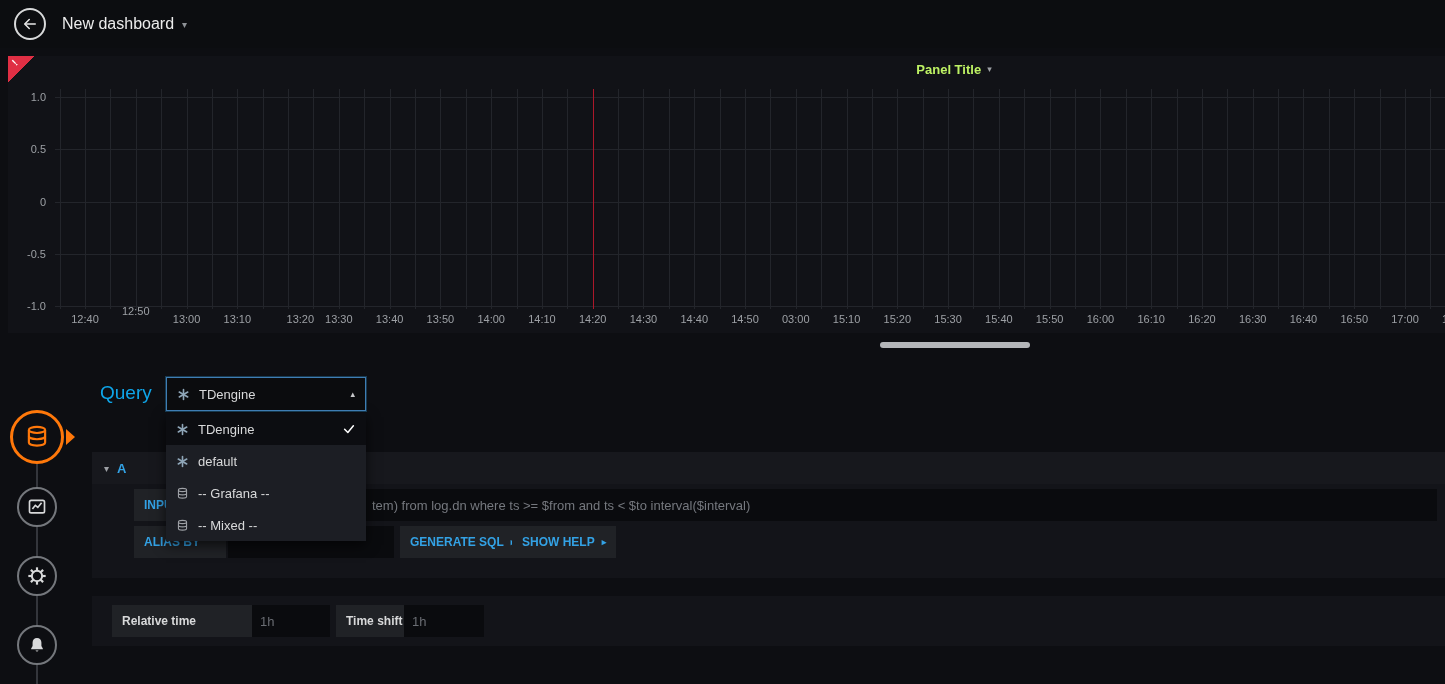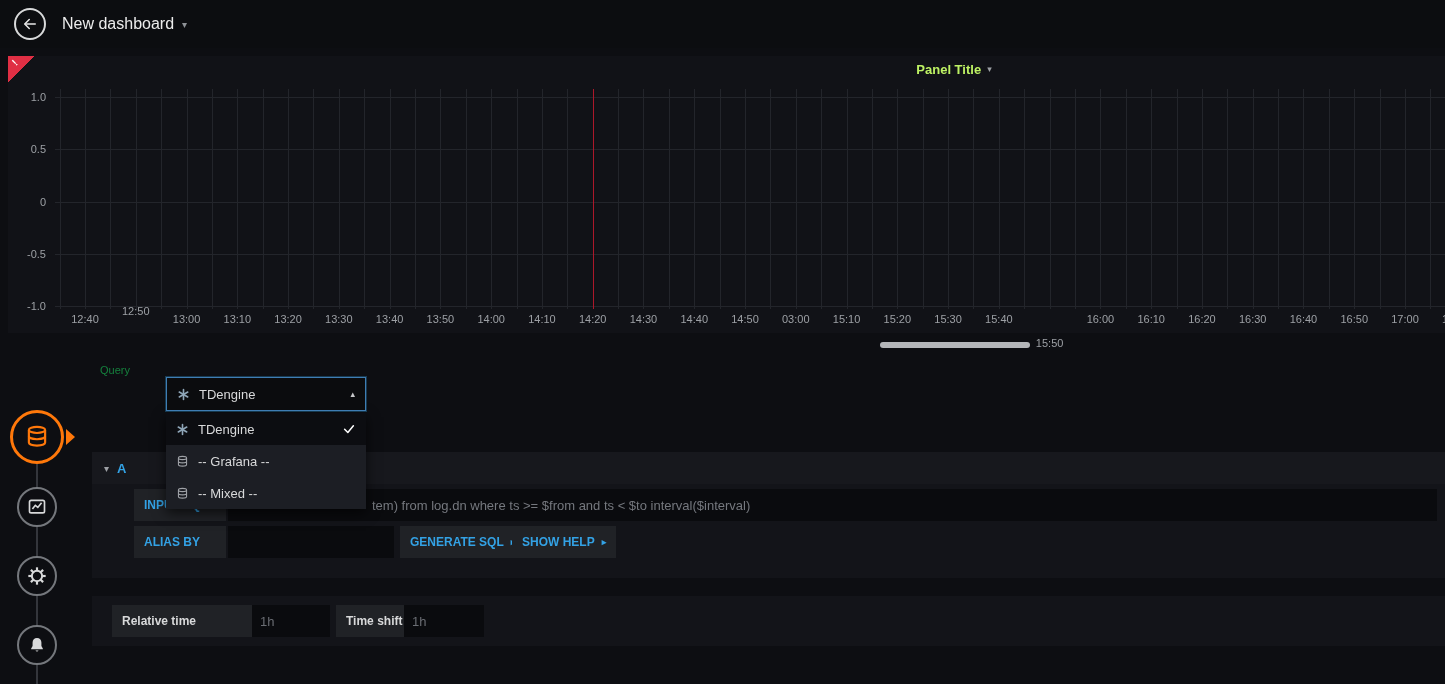--- a/index.html
+++ b/index.html
@@ -40,21 +40,21 @@
   
   .rail-line { position:absolute; left:36px; top:437px; width:2px; height:247px; background:#34363c; }
   .rail-circle { position:absolute; border-radius:50%; background:#0d0e12; display:flex; align-items:center;
     justify-content:center; cursor:pointer; z-index:10; }
   #rail-queries { left:10px; top:410px; width:54px; height:54px; border:3px solid #ff780a; }
   #rail-pointer { position:absolute; left:66px; top:429px; width:0; height:0; border-top:8px solid transparent;
     border-bottom:8px solid transparent; border-left:9px solid #ff780a; z-index:10; }
   #rail-viz, #rail-general, #rail-alert { width:40px; height:40px; border:2px solid #74777c; left:17px; }
   #rail-viz { top:487px; } #rail-general { top:556px; } #rail-alert { top:625px; }
   
-  .q-label { position:absolute; left:100px; top:364px; font-size:11px; color:#15803d; }
+  .q-label { position:absolute; left:100px; top:382px; font-size:19px; color:#0ea5e9; }
   .ds-select { position:absolute; left:166px; top:377px; width:200px; height:34px; background:#0b0c0e;
     border:1px solid #3f7db3; box-shadow:0 0 0 1px rgba(51,162,229,.3); display:flex; align-items:center;
     padding:0 10px; z-index:70; cursor:pointer; }
   .ds-select .lbl { margin-left:9px; font-size:13px; color:#d8d9da; flex:1; }
   .ds-select .caret { font-size:9px; color:#c7c8ca; }
   .dropdown { position:absolute; left:166px; top:413px; width:200px; background:#1c1e24;
     box-shadow:0 4px 12px rgba(0,0,0,.65); z-index:60; }
   .dd-item { height:32px; display:flex; align-items:center; padding:0 10px; font-size:13px; color:#d8d9da; cursor:pointer; }
   .dd-item.selected { background:#0c0d11; }
   .dd-item .ic { width:22px; display:flex; align-items:center; }
@@ -181,36 +181,36 @@
       <div class="vline" style="left: 1295.48px; top: 33px; height: 220px;"></div>
       <div class="vline" style="left: 1320.86px; top: 33px; height: 220px;"></div>
       <div class="vline" style="left: 1346.25px; top: 33px; height: 220px;"></div>
       <div class="vline" style="left: 1371.63px; top: 33px; height: 220px;"></div>
       <div class="vline" style="left: 1397.02px; top: 33px; height: 220px;"></div>
       <div class="vline" style="left: 1422.4px; top: 33px; height: 220px;"></div>
       <div class="xlab" style="left: 51px; top: 257px;">12:40</div>
       <div class="xlab" style="left: 101.77px; top: 249px;">12:50</div>
       <div class="xlab" style="left: 152.54px; top: 257px;">13:00</div>
       <div class="xlab" style="left: 203.31px; top: 257px;">13:10</div>
-      <div class="xlab" style="left: 254.08px; top: 257px;">13:20</div>
+      <div class="xlab" style="left: 254.08px; top: 257px; text-align: right;">13:20</div>
       <div class="xlab" style="left: 304.85px; top: 257px;">13:30</div>
       <div class="xlab" style="left: 355.62px; top: 257px;">13:40</div>
       <div class="xlab" style="left: 406.39px; top: 257px;">13:50</div>
       <div class="xlab" style="left: 457.16px; top: 257px;">14:00</div>
       <div class="xlab" style="left: 507.93px; top: 257px;">14:10</div>
       <div class="xlab" style="left: 558.7px; top: 257px;">14:20</div>
       <div class="xlab" style="left: 609.47px; top: 257px;">14:30</div>
       <div class="xlab" style="left: 660.24px; top: 257px;">14:40</div>
       <div class="xlab" style="left: 711.01px; top: 257px;">14:50</div>
       <div class="xlab" style="left: 761.78px; top: 257px;">03:00</div>
       <div class="xlab" style="left: 812.55px; top: 257px;">15:10</div>
       <div class="xlab" style="left: 863.32px; top: 257px;">15:20</div>
       <div class="xlab" style="left: 914.09px; top: 257px;">15:30</div>
       <div class="xlab" style="left: 964.86px; top: 257px;">15:40</div>
-      <div class="xlab" style="left: 1015.63px; top: 257px; margin-top: 24px;">15:50</div>
+      <div class="xlab" style="left: 1015.63px; top: 257px;">15:50</div>
       <div class="xlab" style="left: 1066.4px; top: 257px;">16:00</div>
       <div class="xlab" style="left: 1117.17px; top: 257px;">16:10</div>
       <div class="xlab" style="left: 1167.94px; top: 257px;">16:20</div>
       <div class="xlab" style="left: 1218.71px; top: 257px;">16:30</div>
       <div class="xlab" style="left: 1269.48px; top: 257px;">16:40</div>
       <div class="xlab" style="left: 1320.25px; top: 257px;">16:50</div>
       <div class="xlab" style="left: 1371.02px; top: 257px;">17:00</div>
       <div class="xlab" style="left: 1421.79px; top: 257px;">17:10</div>
       <div class="vline red" style="left: 584.7px; top: 33px; height: 220px; background: rgb(196, 22, 42);"></div>
     </div>
@@ -292,20 +292,32 @@
       </span>
     <span class="lbl">TDengine</span>
     <span class="chk">
         <svg width="14" height="14" viewBox="0 0 24 24" fill="none" stroke="#ffffff" stroke-width="2.6" stroke-linecap="round" stroke-linejoin="round">
           <path d="M4.5 12.5l5.5 5.5L19.5 6.5"></path>
         </svg>
       </span>
   </div>
   <div class="dd-item">
     <span class="ic">
+        <svg width="13" height="13" viewBox="0 0 24 24">
+          <g stroke="#8fa6b8" stroke-width="3" stroke-linecap="round">
+            <line x1="12" y1="3" x2="12" y2="21"></line>
+            <line x1="4.2" y1="7.5" x2="19.8" y2="16.5"></line>
+            <line x1="4.2" y1="16.5" x2="19.8" y2="7.5"></line>
+          </g>
+        </svg>
+      </span>
+    <span class="lbl">default</span>
+  </div>
+  <div class="dd-item">
+    <span class="ic">
         <svg width="13" height="13" viewBox="0 0 24 24" fill="none" stroke="#9fa2a7" stroke-width="2">
           <ellipse cx="12" cy="5.5" rx="7.5" ry="3"></ellipse>
           <path d="M4.5 5.5v6c0 1.66 3.36 3 7.5 3s7.5-1.34 7.5-3v-6"></path>
           <path d="M4.5 11.5v6c0 1.66 3.36 3 7.5 3s7.5-1.34 7.5-3v-6"></path>
         </svg>
       </span>
     <span class="lbl">-- Grafana --</span>
   </div>
   <div class="dd-item">
     <span class="ic">

